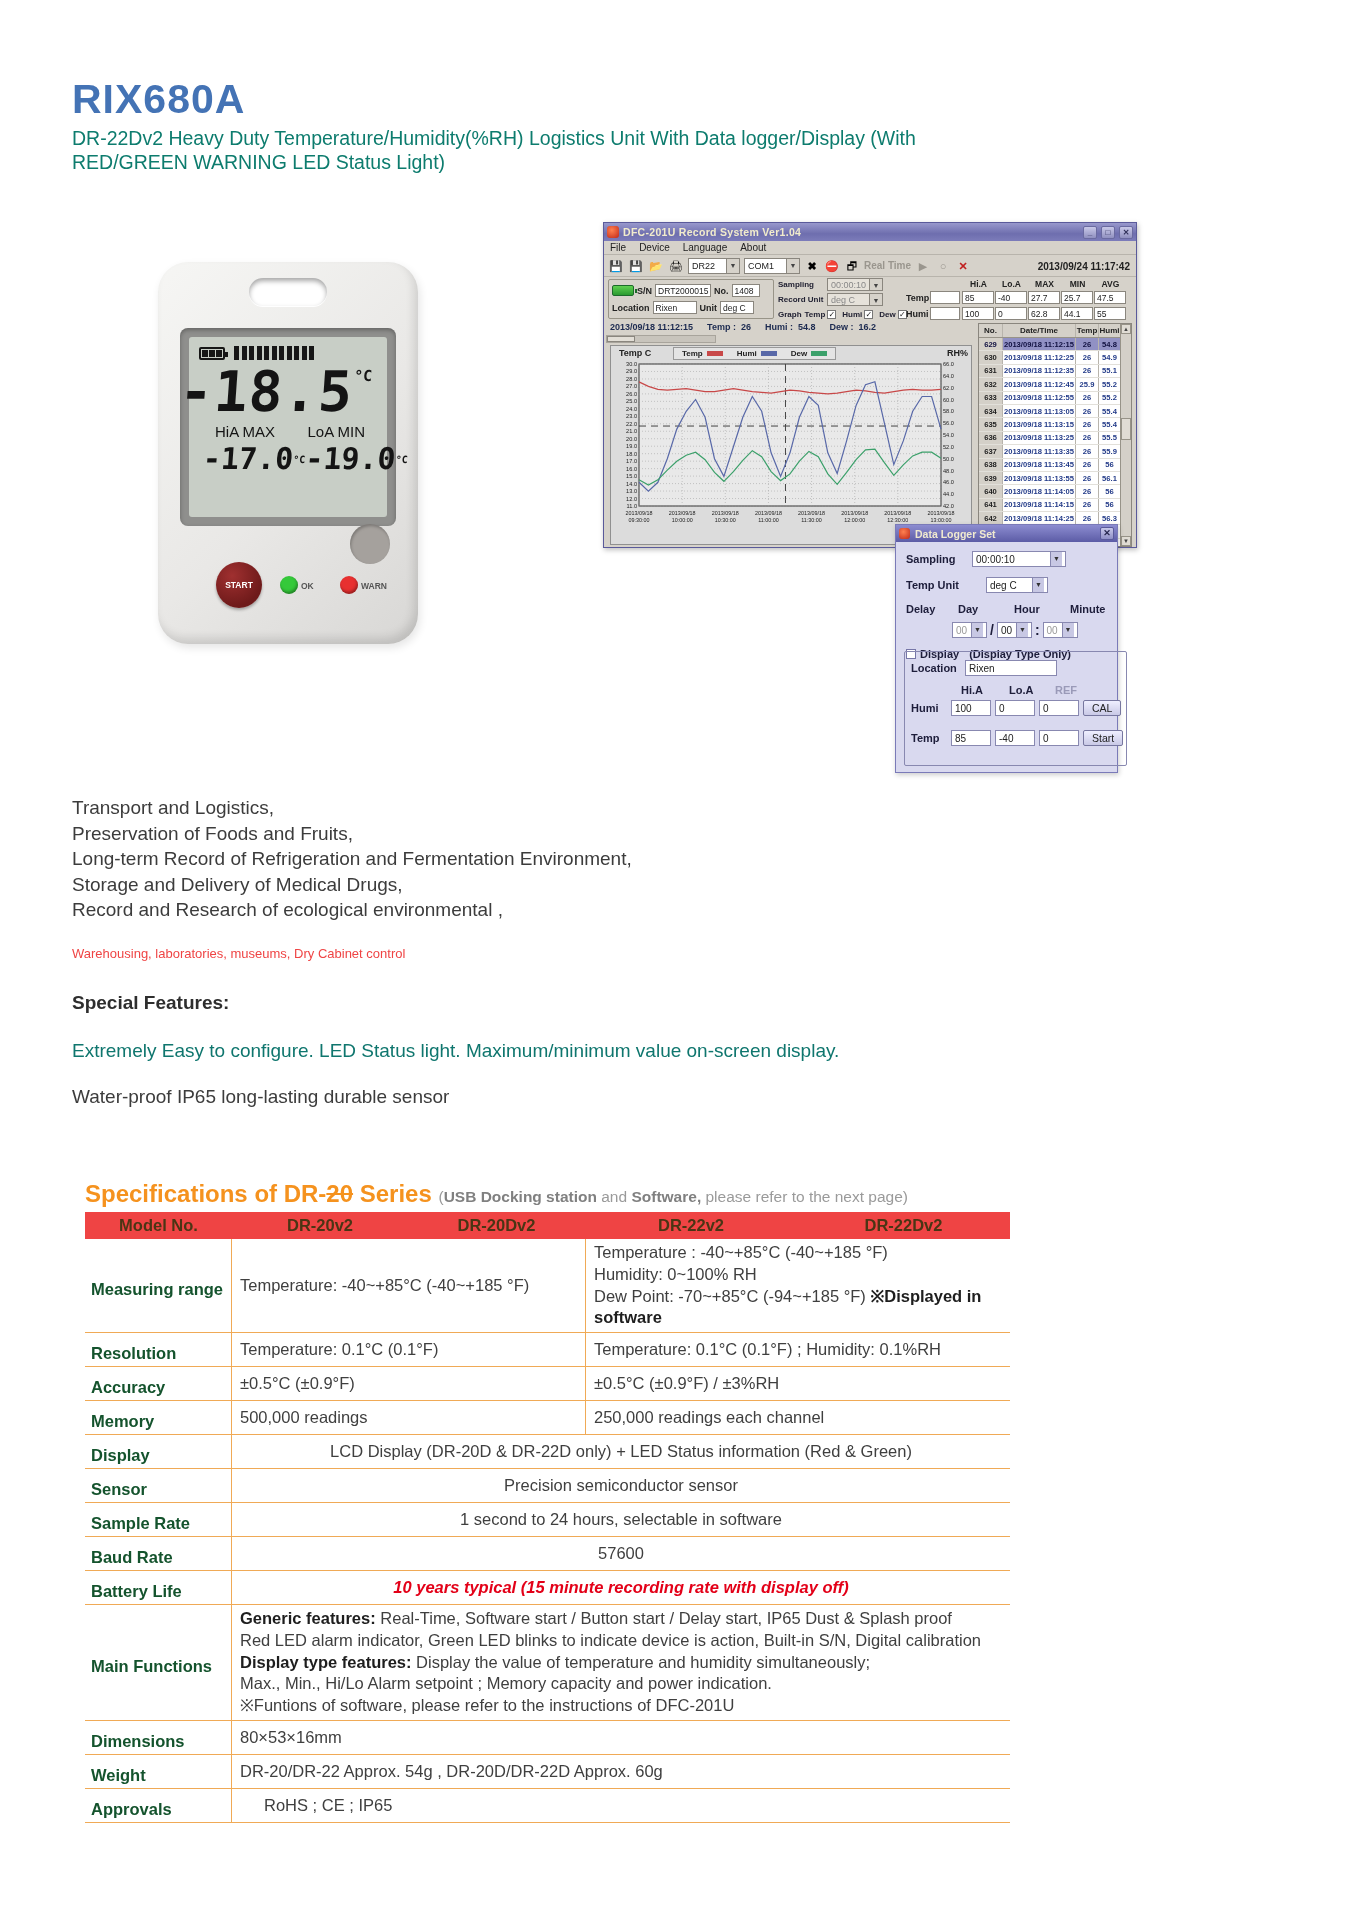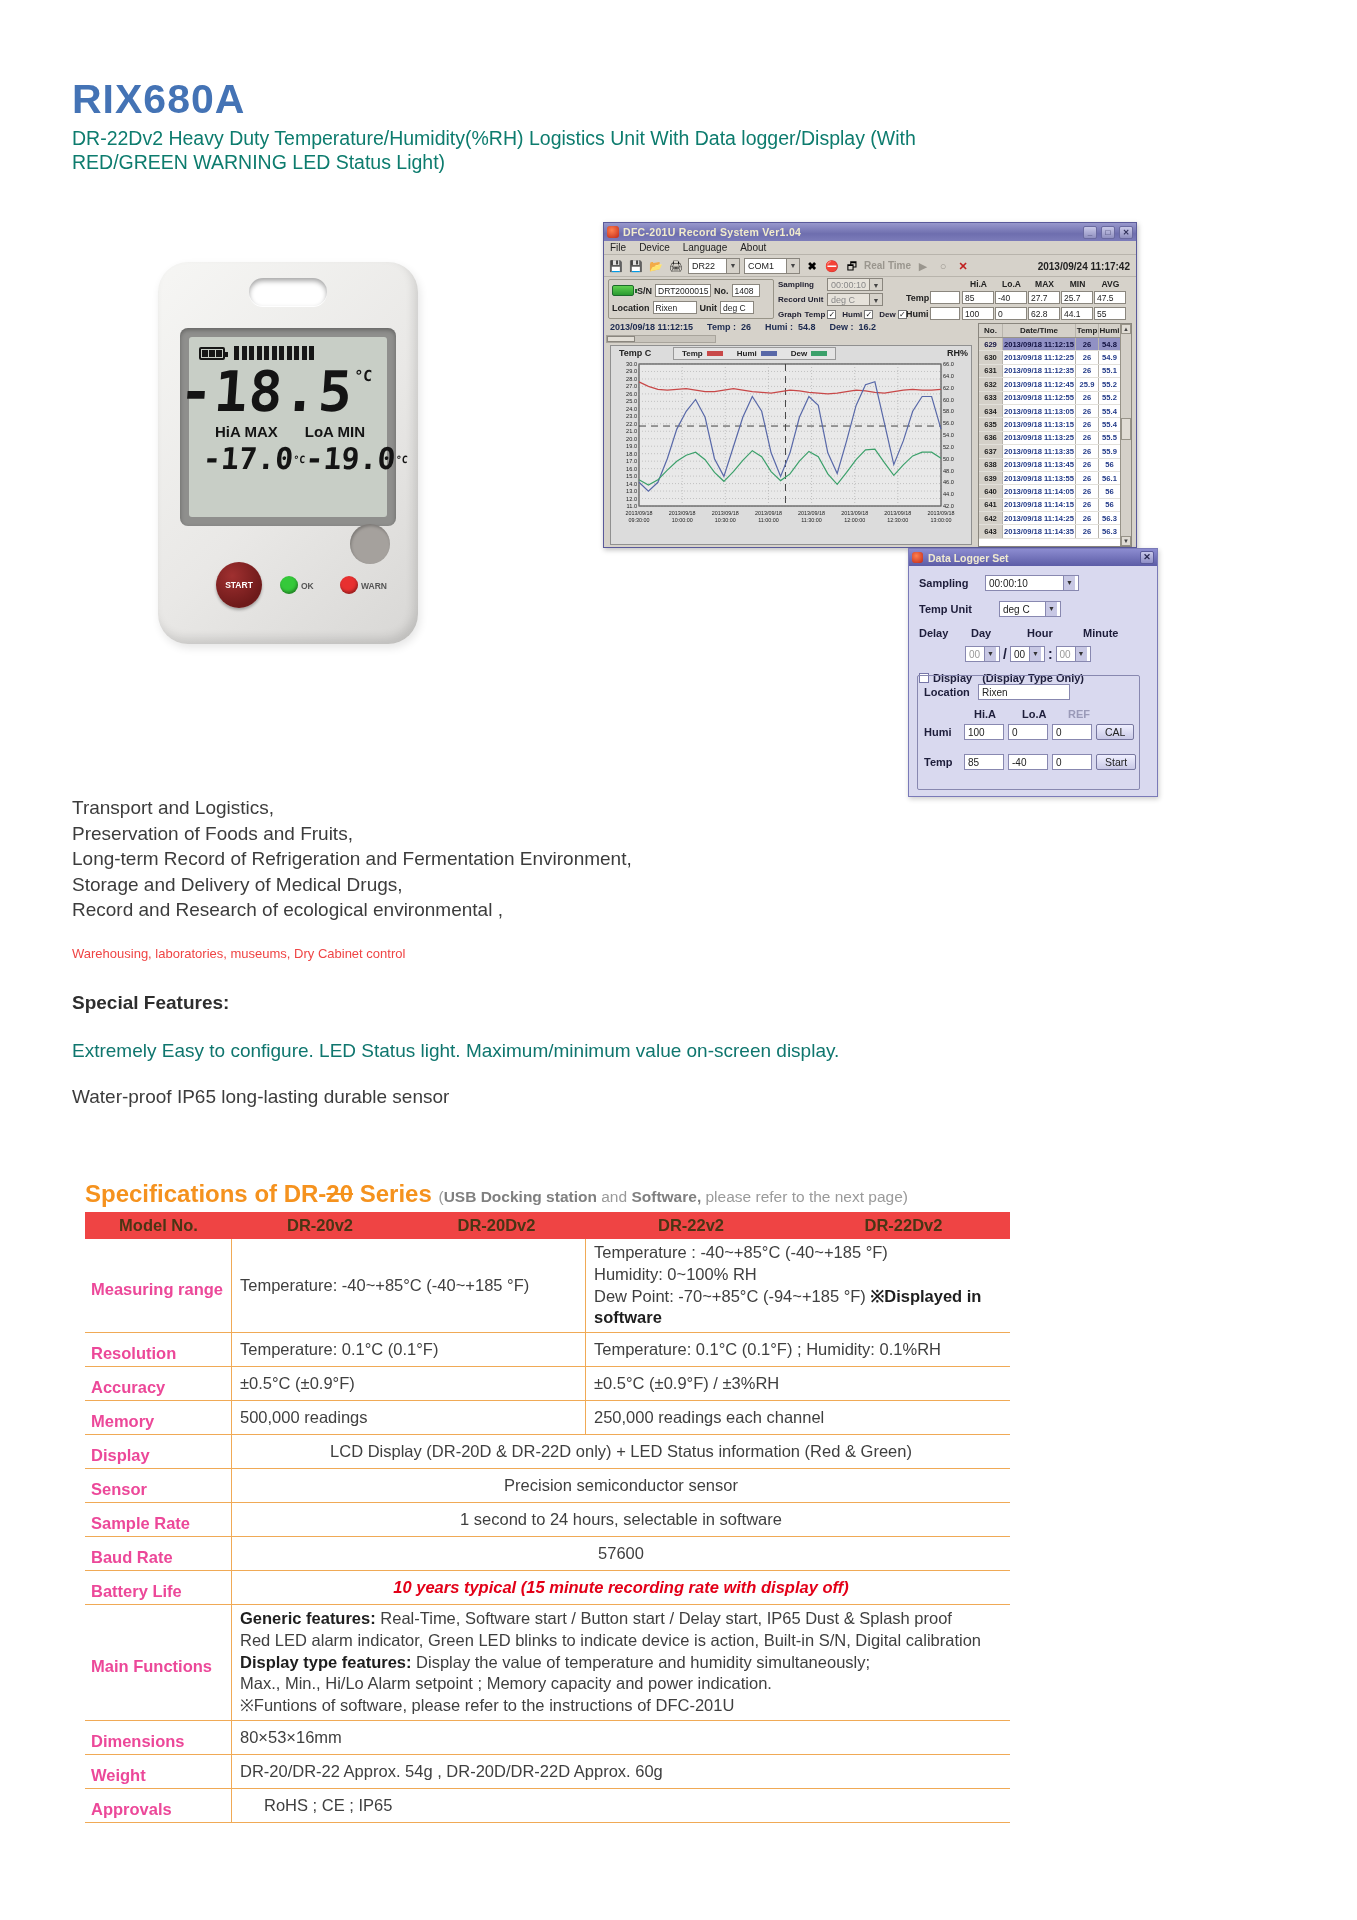--- a/index.html
+++ b/index.html
@@ -19,21 +19,21 @@
   .dev-lcd { width:100%; height:100%; background:#c8cec6; border-radius:3px; padding:8px 10px 4px; position:relative; color:#141414; }
   .lcd-top { display:flex; align-items:center; gap:9px; height:16px; }
   .lcd-batt { position:relative; width:26px; height:13px; border:2px solid #161616; border-radius:2px; display:flex; gap:1px; padding:1px; }
   .lcd-batt::after { content:""; position:absolute; right:-5px; top:3px; width:3px; height:5px; background:#161616; }
   .lcd-batt i { flex:1; background:#161616; }
   .lcd-bars { display:flex; gap:2.5px; }
   .lcd-bars i { width:5px; height:14px; background:#161616; }
   .lcd-main { display:flex; justify-content:flex-end; align-items:flex-start; padding-right:6px; margin-top:2px; font-family:"DejaVu Sans Mono", monospace; font-weight:bold; transform:skewX(-4deg); }
   .lcd-main .v { font-size:56px; line-height:58px; letter-spacing:1px; }
   .lcd-main .u { font-size:15px; margin-top:4px; }
-  .lcd-labels { display:flex; justify-content:space-between; padding:0 12px 0 16px; font-size:15px; font-weight:bold; margin-top:2px; }
+  .lcd-labels { display:flex; justify-content:space-between; padding:0 12px 0 16px; font-size:15px; font-weight:normal; margin-top:2px; }
   .lcd-minmax { display:flex; justify-content:space-between; padding:0 4px 0 4px; font-family:"DejaVu Sans Mono", monospace; font-weight:bold; transform:skewX(-4deg); margin-top:1px; }
   .lcd-minmax .v { font-size:30px; }
   .lcd-minmax .u { font-size:10px; vertical-align:super; }
   .dev-bottom { position:absolute; left:14px; top:272px; width:232px; height:96px; }
   .dev-sensor { position:absolute; right:14px; top:-10px; width:40px; height:40px; border-radius:50%; background:#a5a19d; box-shadow:inset 1px 2px 3px rgba(0,0,0,.25); }
   .dev-start { position:absolute; left:44px; top:28px; width:46px; height:46px; border-radius:50%; background:radial-gradient(circle at 35% 30%, #a03030, #6e1a1a 70%); color:#fff; font-size:8.5px; font-weight:bold; display:flex; align-items:center; justify-content:center; box-shadow:0 2px 3px rgba(0,0,0,.3); }
   .dev-led { position:absolute; top:42px; width:18px; height:18px; border-radius:50%; box-shadow:inset -1px -2px 3px rgba(0,0,0,.35); }
   .led-green { left:108px; background:#35c93a; }
   .led-red { left:168px; background:#e83030; }
   .led-label { position:absolute; top:47px; font-size:8.5px; font-weight:bold; color:#555; }
@@ -87,21 +87,21 @@
   .dt-row { display:flex; height:13.4px; font-size:7.6px; font-weight:bold; color:#223a88; border-bottom:1px solid #e2e0da; }
   .dt-row .dt-c0 { background:#d4d0c8; color:#222; }
   .dt-row.sel { background:#9191c4; }
   .dt-row.sel div { color:#101040; }
   .dt-vscroll { position:absolute; right:0; top:0; width:11px; height:100%; background:#d4d0c8; border-left:1px solid #979388; display:flex; flex-direction:column; align-items:center; font-size:6px; color:#444; }
   .dt-vscroll .u, .dt-vscroll .d { width:100%; height:10px; background:#e0dcd4; border:1px solid #979388; text-align:center; line-height:9px; }
   .dt-vscroll .th { width:100%; height:22px; background:#e0dcd4; border:1px solid #979388; margin-top:84px; }
   .dt-vscroll .d { margin-top:auto; }
 
   
-  .dlg { position:absolute; left:895px; top:548px; width:250px; height:249px; background:#d9d9ef; border:1px solid #7a7ab8; box-shadow:1px 2px 5px rgba(0,0,0,.2); font-size:11px; color:#1d1d3a;margin-left:13px; }
+  .dlg { position:absolute; left:895px; top:524px; width:223px; height:249px; background:#d9d9ef; border:1px solid #7a7ab8; box-shadow:1px 2px 5px rgba(0,0,0,.2); font-size:11px; color:#1d1d3a; }
   .dlg-title { height:17px; background:linear-gradient(180deg,#8c8cd0,#5c5ca6); display:flex; align-items:center; gap:5px; padding:0 3px; }
   .dlg-title .ttl { flex:1; font-size:10.5px; font-weight:bold; color:#f0ead0; }
   .dlg-x { width:14px; height:13px; background:linear-gradient(180deg,#c8c8ea,#8e8ec6); border:1px solid #5a5a9a; border-radius:2px; color:#26264e; font-size:9px; font-weight:bold; text-align:center; line-height:11px; }
   .dlg-row { position:absolute; display:flex; align-items:center; gap:4px; }
   .dlg b { font-weight:bold; }
   .dfld { background:#fff; border:1px solid #8888b0; height:16px; font-size:10px; line-height:15px; padding:0 3px; color:#222; display:flex; }
   .dfld .arr { margin-left:auto; width:12px; background:#c8c8e4; border-left:1px solid #8888b0; font-size:7px; text-align:center; line-height:14px; color:#333; }
   .dlg-group { position:absolute; left:8px; top:126px; width:223px; height:115px; border:1px solid #8888b0; border-radius:2px; }
   .dcb { width:10px; height:10px; background:#fff; border:1px solid #7777a8; }
   .dbtn { background:linear-gradient(180deg,#efefff,#c9c9e6); border:1px solid #77779f; border-radius:2px; font-size:10.5px; padding:1px 8px; color:#222; }
@@ -117,21 +117,21 @@
   
   .spec-heading { position:absolute; left:85px; top:1180px; font-size:24px; font-weight:bold; color:#f5921e; }
   .spec-heading .strike { text-decoration:line-through; }
   .spec-note { font-size:15.5px; font-weight:normal; color:#9a9a9a; }
   .spec-note b { color:#808080; }
   .spec-table { position:absolute; left:85px; top:1212px; width:925px; font-size:16.5px; color:#3f3f3f; }
   .spec-head { display:flex; background:#ef4444; height:27px; align-items:center; font-weight:bold; color:#4a3514; font-size:16.5px; }
   .spec-head div { text-align:center; }
   .sh0 { width:147px; } .sh1 { width:176px; } .sh2 { width:177px; } .sh3 { width:212px; } .sh4 { width:213px; }
   .spec-row { display:flex; border-bottom:1.5px solid #f0aa56; align-items:stretch; }
-  .spec-label { width:147px; flex:none; font-weight:bold; color:#ec4899; padding:11px 0 3px 6px; display:flex; align-items:center; border-right:1px solid #f0aa56; }
+  .spec-label { width:147px; flex:none; font-weight:bold; color:#14532d; padding:11px 0 3px 6px; display:flex; align-items:center; border-right:1px solid #f0aa56; }
   .spec-cell { padding:3px 8px; display:flex; flex-direction:column; justify-content:center; line-height:1.32; }
   .spec-cell.half-left { width:353px; flex:none; }
   .spec-cell.half-right { width:425px; flex:none; border-left:1px solid #f0aa56; }
   .spec-cell.full { width:778px; flex:none; }
   .spec-cell.red-note { color:#e30018; font-weight:bold; font-style:italic; }
   .spec-cell b { color:#1e1e1e; }
 </style>
 </head>
 <body>
 

